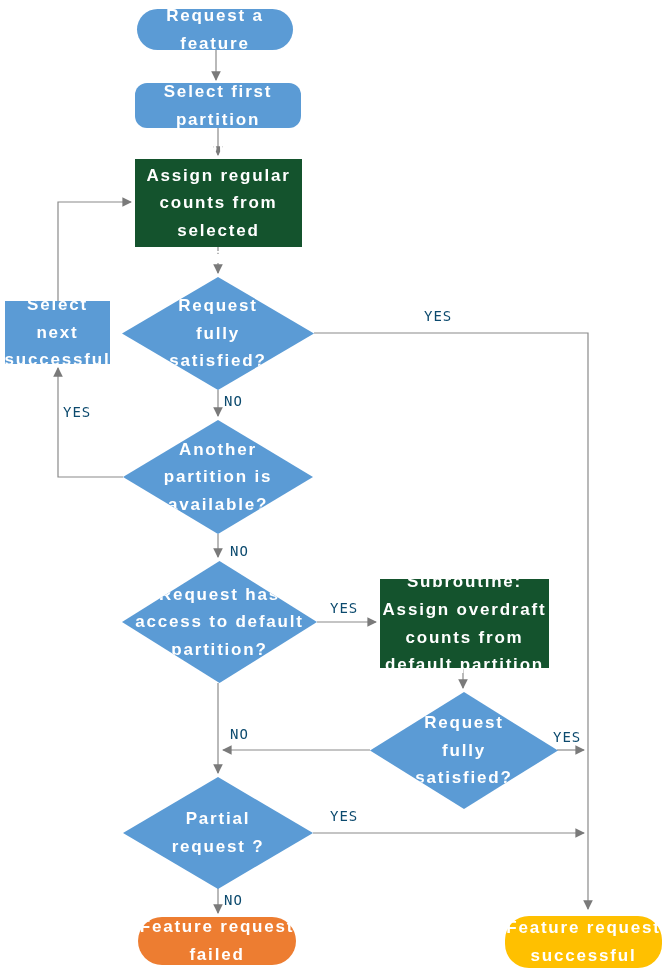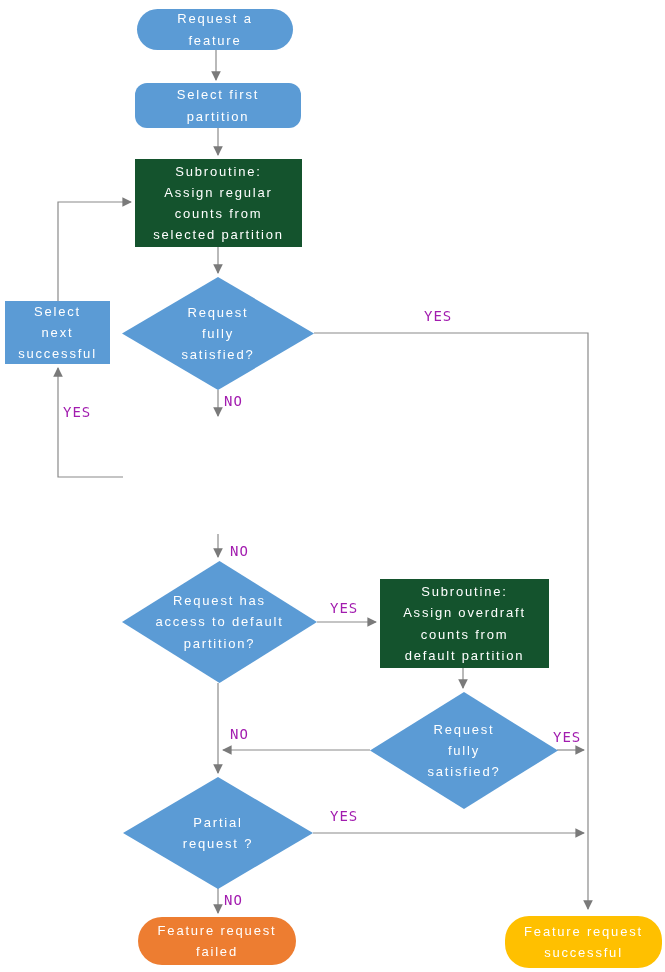--- a/index.html
+++ b/index.html
@@ -3,33 +3,33 @@
 <meta charset="utf-8">
 <style>
   html,body{margin:0;padding:0;background:#ffffff;}
   .canvas{
     position:relative;width:665px;height:972px;background:#ffffff;overflow:hidden;
     font-family:"Liberation Sans",sans-serif;
   }
   svg.connectors{position:absolute;left:0;top:0;width:665px;height:972px;}
   .node{
     position:absolute;display:flex;align-items:center;justify-content:center;
-    text-align:center;color:#ffffff;font-weight:normal;font-size:13px;
+    text-align:center;color:#ffffff;font-weight:bold;font-size:17px;
     letter-spacing:1.8px;line-height:1.62;white-space:pre-line;
     box-sizing:border-box;
   }
   .blue{background:#5B9BD5;}
   .green{background:#14532d;}
   .orange{background:#ED7D31;}
   .yellow{background:#FFC000;}
   .stadium{border-radius:24px;}
   .diamond{clip-path:polygon(50% 0%,100% 50%,50% 100%,0% 50%);}
   .edge-label{
     position:absolute;font-family:"DejaVu Sans Mono","Liberation Mono",monospace;
-    font-size:14px;color:#a21caf;letter-spacing:1px;line-height:1;white-space:pre;
+    font-size:14px;color:#0c4a6e;letter-spacing:1px;line-height:1;white-space:pre;
   }
   
   #n-start{left:137px;top:9px;width:156px;height:41px;border-radius:21px;}
   #n-select-first{left:135px;top:83px;width:166px;height:45px;border-radius:12px;}
   #n-sub-regular{left:135px;top:159px;width:167px;height:88px;}
   #n-satisfied1{left:122px;top:277px;width:192px;height:113px;}
   #n-select-next{left:5px;top:301px;width:105px;height:63px;}
   #n-another{left:123px;top:420px;width:190px;height:114px;}
   #n-default-access{left:122px;top:561px;width:195px;height:122px;}
   #n-sub-overdraft{left:380px;top:579px;width:169px;height:89px;}
@@ -90,20 +90,23 @@
 selected partition</div>
 
   <div id="n-satisfied1" class="node blue diamond">Request
 fully
 satisfied?</div>
 
   <div id="n-select-next" class="node blue">Select
 next
 successful</div>
 
+  <div id="n-another" class="node blue diamond">Another
+partition is
+available?</div>
 
   <div id="n-default-access" class="node blue diamond">Request has
 access to default
 partition?</div>
 
   <div id="n-sub-overdraft" class="node green">Subroutine:
 Assign overdraft
 counts from
 default partition</div>
 

